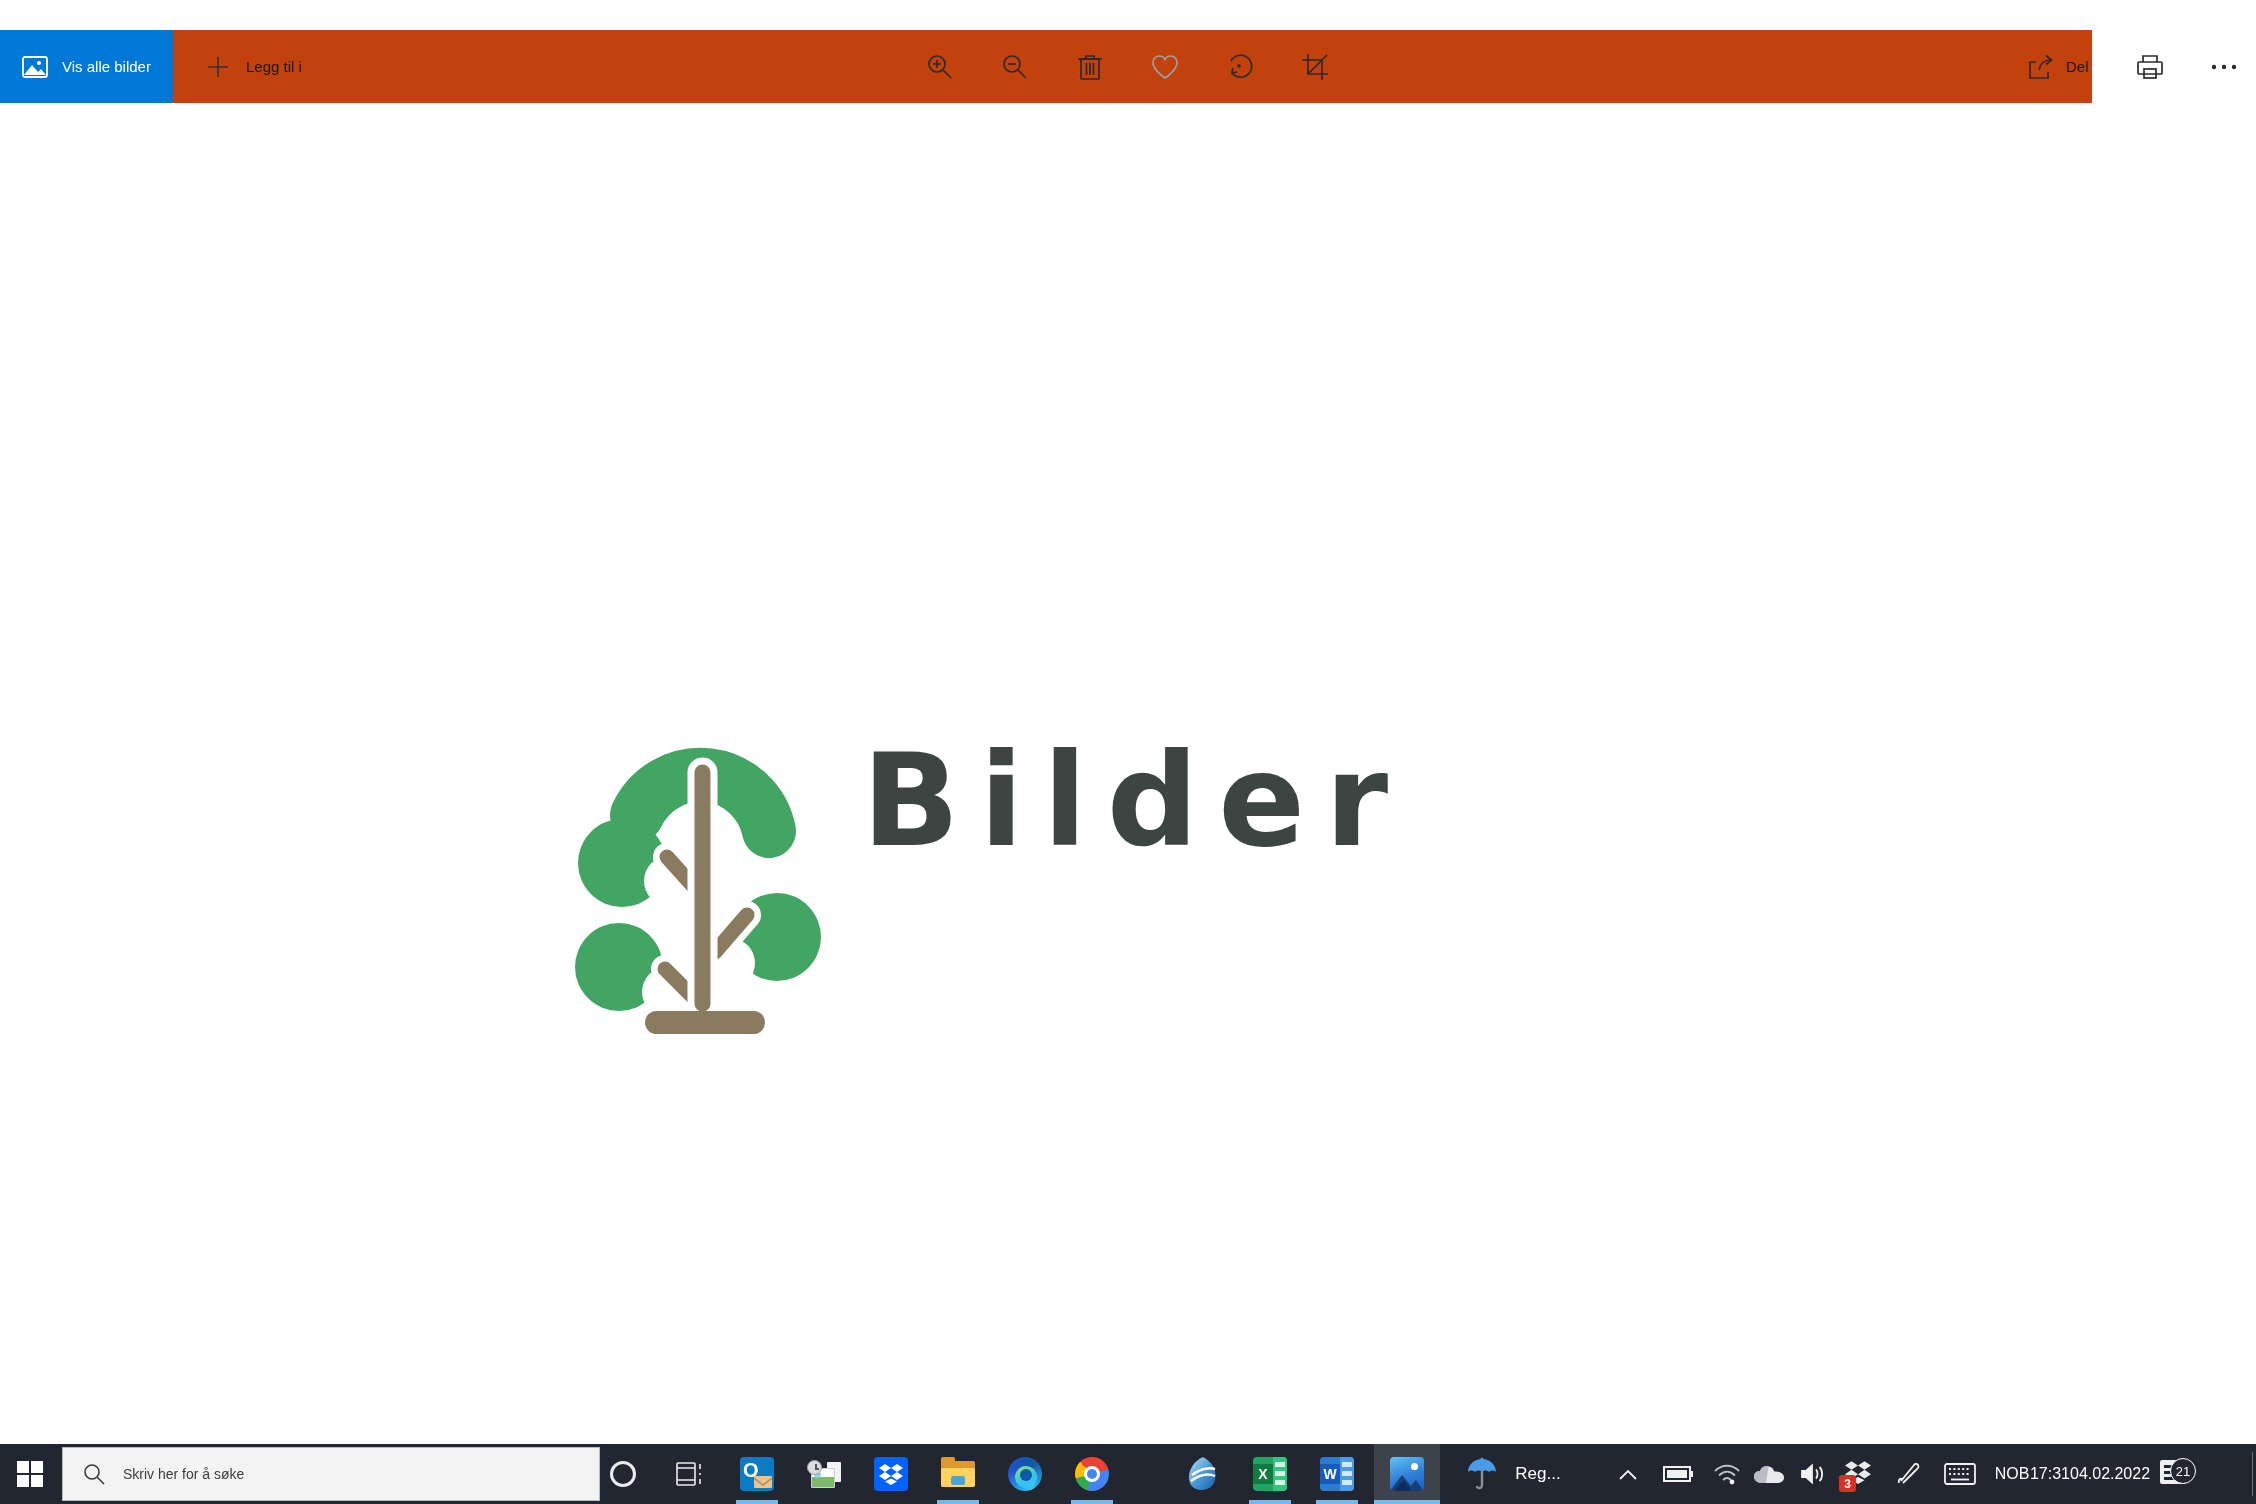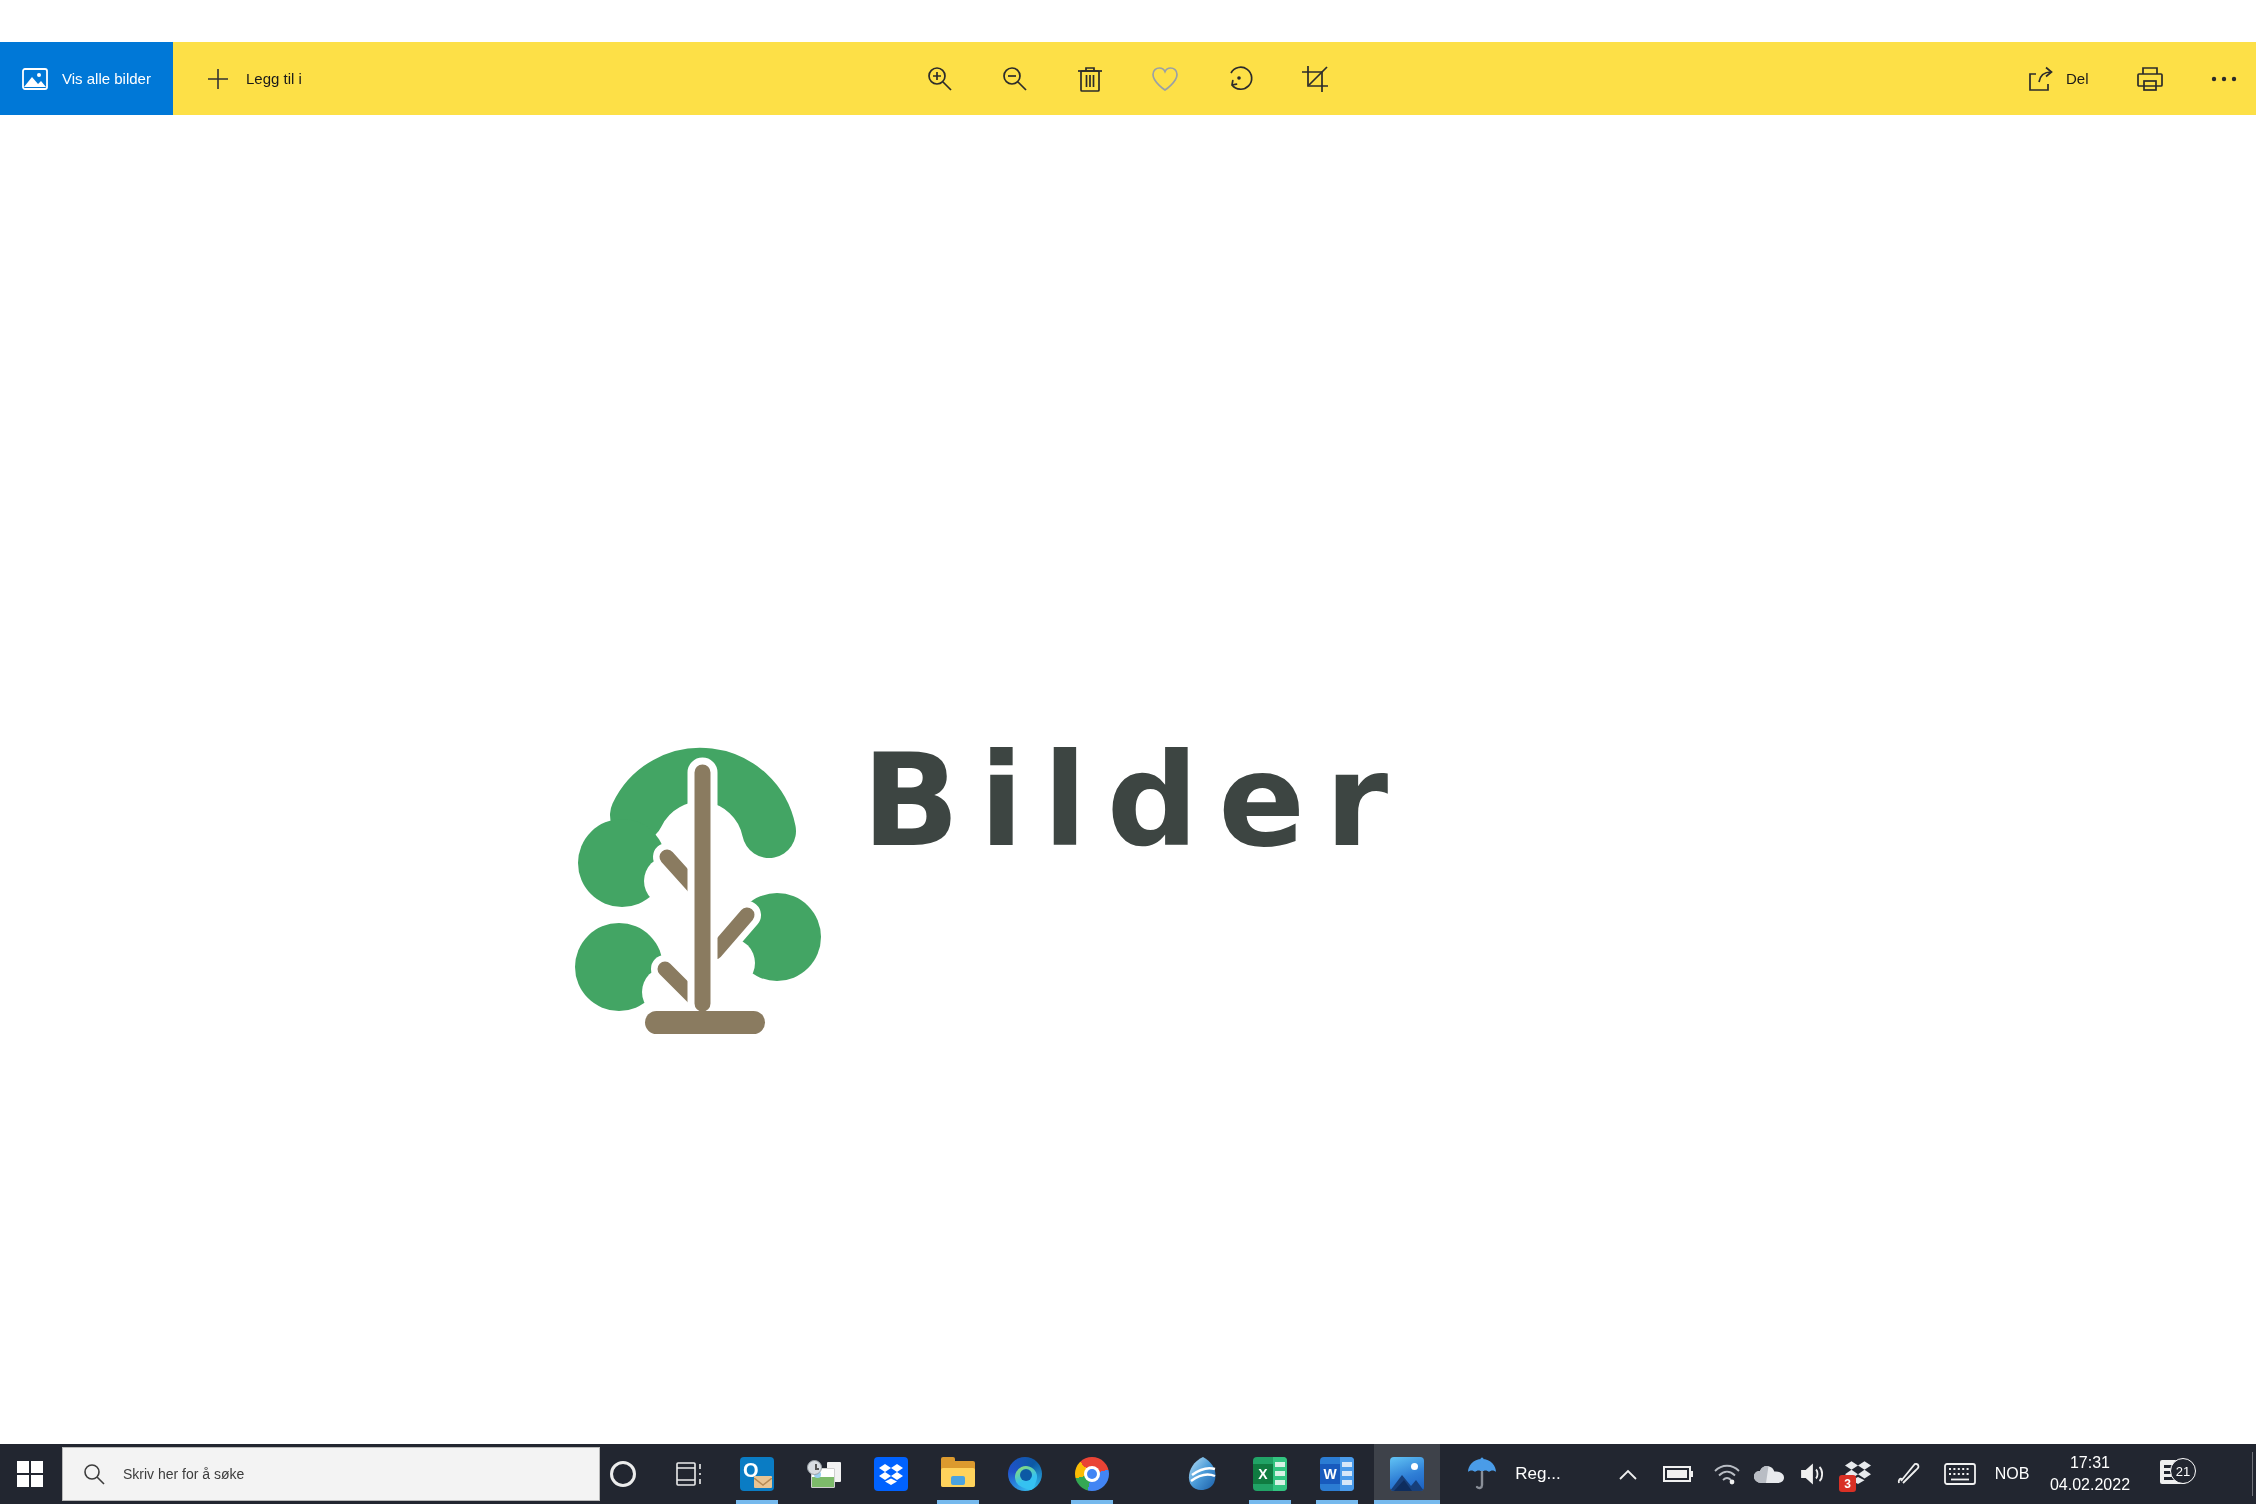--- a/index.html
+++ b/index.html
@@ -15,21 +15,21 @@
   .wincontrols { position:absolute; right:0; top:0; height:47px; display:flex; }
   .winbtn { width:66px; height:47px; display:flex; align-items:center; justify-content:center;
     color:#1a1a1a; cursor:default; }
   .minimize-glyph { width:15px; height:1.5px; background:#1a1a1a; }
   .restore-glyph { position:relative; width:13px; height:13px; }
   .restore-glyph .back { position:absolute; right:0; top:0; width:10px; height:10px; border:1.5px solid #1a1a1a; }
   .restore-glyph .front { position:absolute; left:0; bottom:0; width:10px; height:10px; border:1.5px solid #1a1a1a; background:#e7e7e7; }
   .close-glyph { font-size:17px; line-height:1; }
 
   
-  .toolbar { position:absolute; left:0; top:42px; width:2256px; height:73px; background:#fde047; }
+  .toolbar { position:absolute; left:0; top:30px; width:2092px; height:73px; background:#c2410c; }
   .viewall-btn { position:absolute; left:0; top:0; width:173px; height:73px; background:#0078d7;
     color:#fff; display:flex; align-items:center; justify-content:center; gap:14px; font-size:15px; cursor:pointer; }
   .addto-btn { position:absolute; left:192px; top:0; height:73px; display:flex; align-items:center;
     gap:16px; font-size:15px; color:#1a1a1a; padding:0 14px; cursor:pointer; }
   .tool-ico { position:absolute; top:0; width:56px; height:73px; display:flex; align-items:center;
     justify-content:center; cursor:pointer; }
   .tb-right-btn { position:absolute; top:0; height:73px; display:flex; align-items:center; gap:12px;
     font-size:15px; color:#1a1a1a; cursor:pointer; }
 
   
@@ -82,21 +82,21 @@
   .edge-ico::after { content:""; position:absolute; left:12px; top:12px; width:12px; height:12px;
     border-radius:50%; background:#0c59a4; }
   .badge-red { position:absolute; left:-6px; bottom:-4px; min-width:17px; height:17px; border-radius:3px;
     background:#d93025; color:#fff; font-size:12px; font-weight:bold; display:flex; align-items:center;
     justify-content:center; padding:0 2px; }
 
   
   .tray-item { position:absolute; top:0; height:60px; display:flex; align-items:center;
     justify-content:center; cursor:pointer; color:#fff; }
   .tray-text { font-size:17px; color:#fff; }
-  .clock { flex-direction:column; line-height:22px; font-size:16px; text-align:center; }
+  .clock { flex-direction:row; line-height:22px; font-size:16px; text-align:center; }
   .notif-badge { position:absolute; right:-2px; bottom:6px; width:26px; height:26px; border-radius:50%;
     border:1.5px solid #fff; background:#222630; color:#fff; font-size:13px; display:flex;
     align-items:center; justify-content:center; }
   .edge-divider { position:absolute; right:3px; top:8px; width:1px; height:44px; background:rgba(255,255,255,0.35); }
 </style>
 </head>
 <body>
 
 <div id="root">
 

